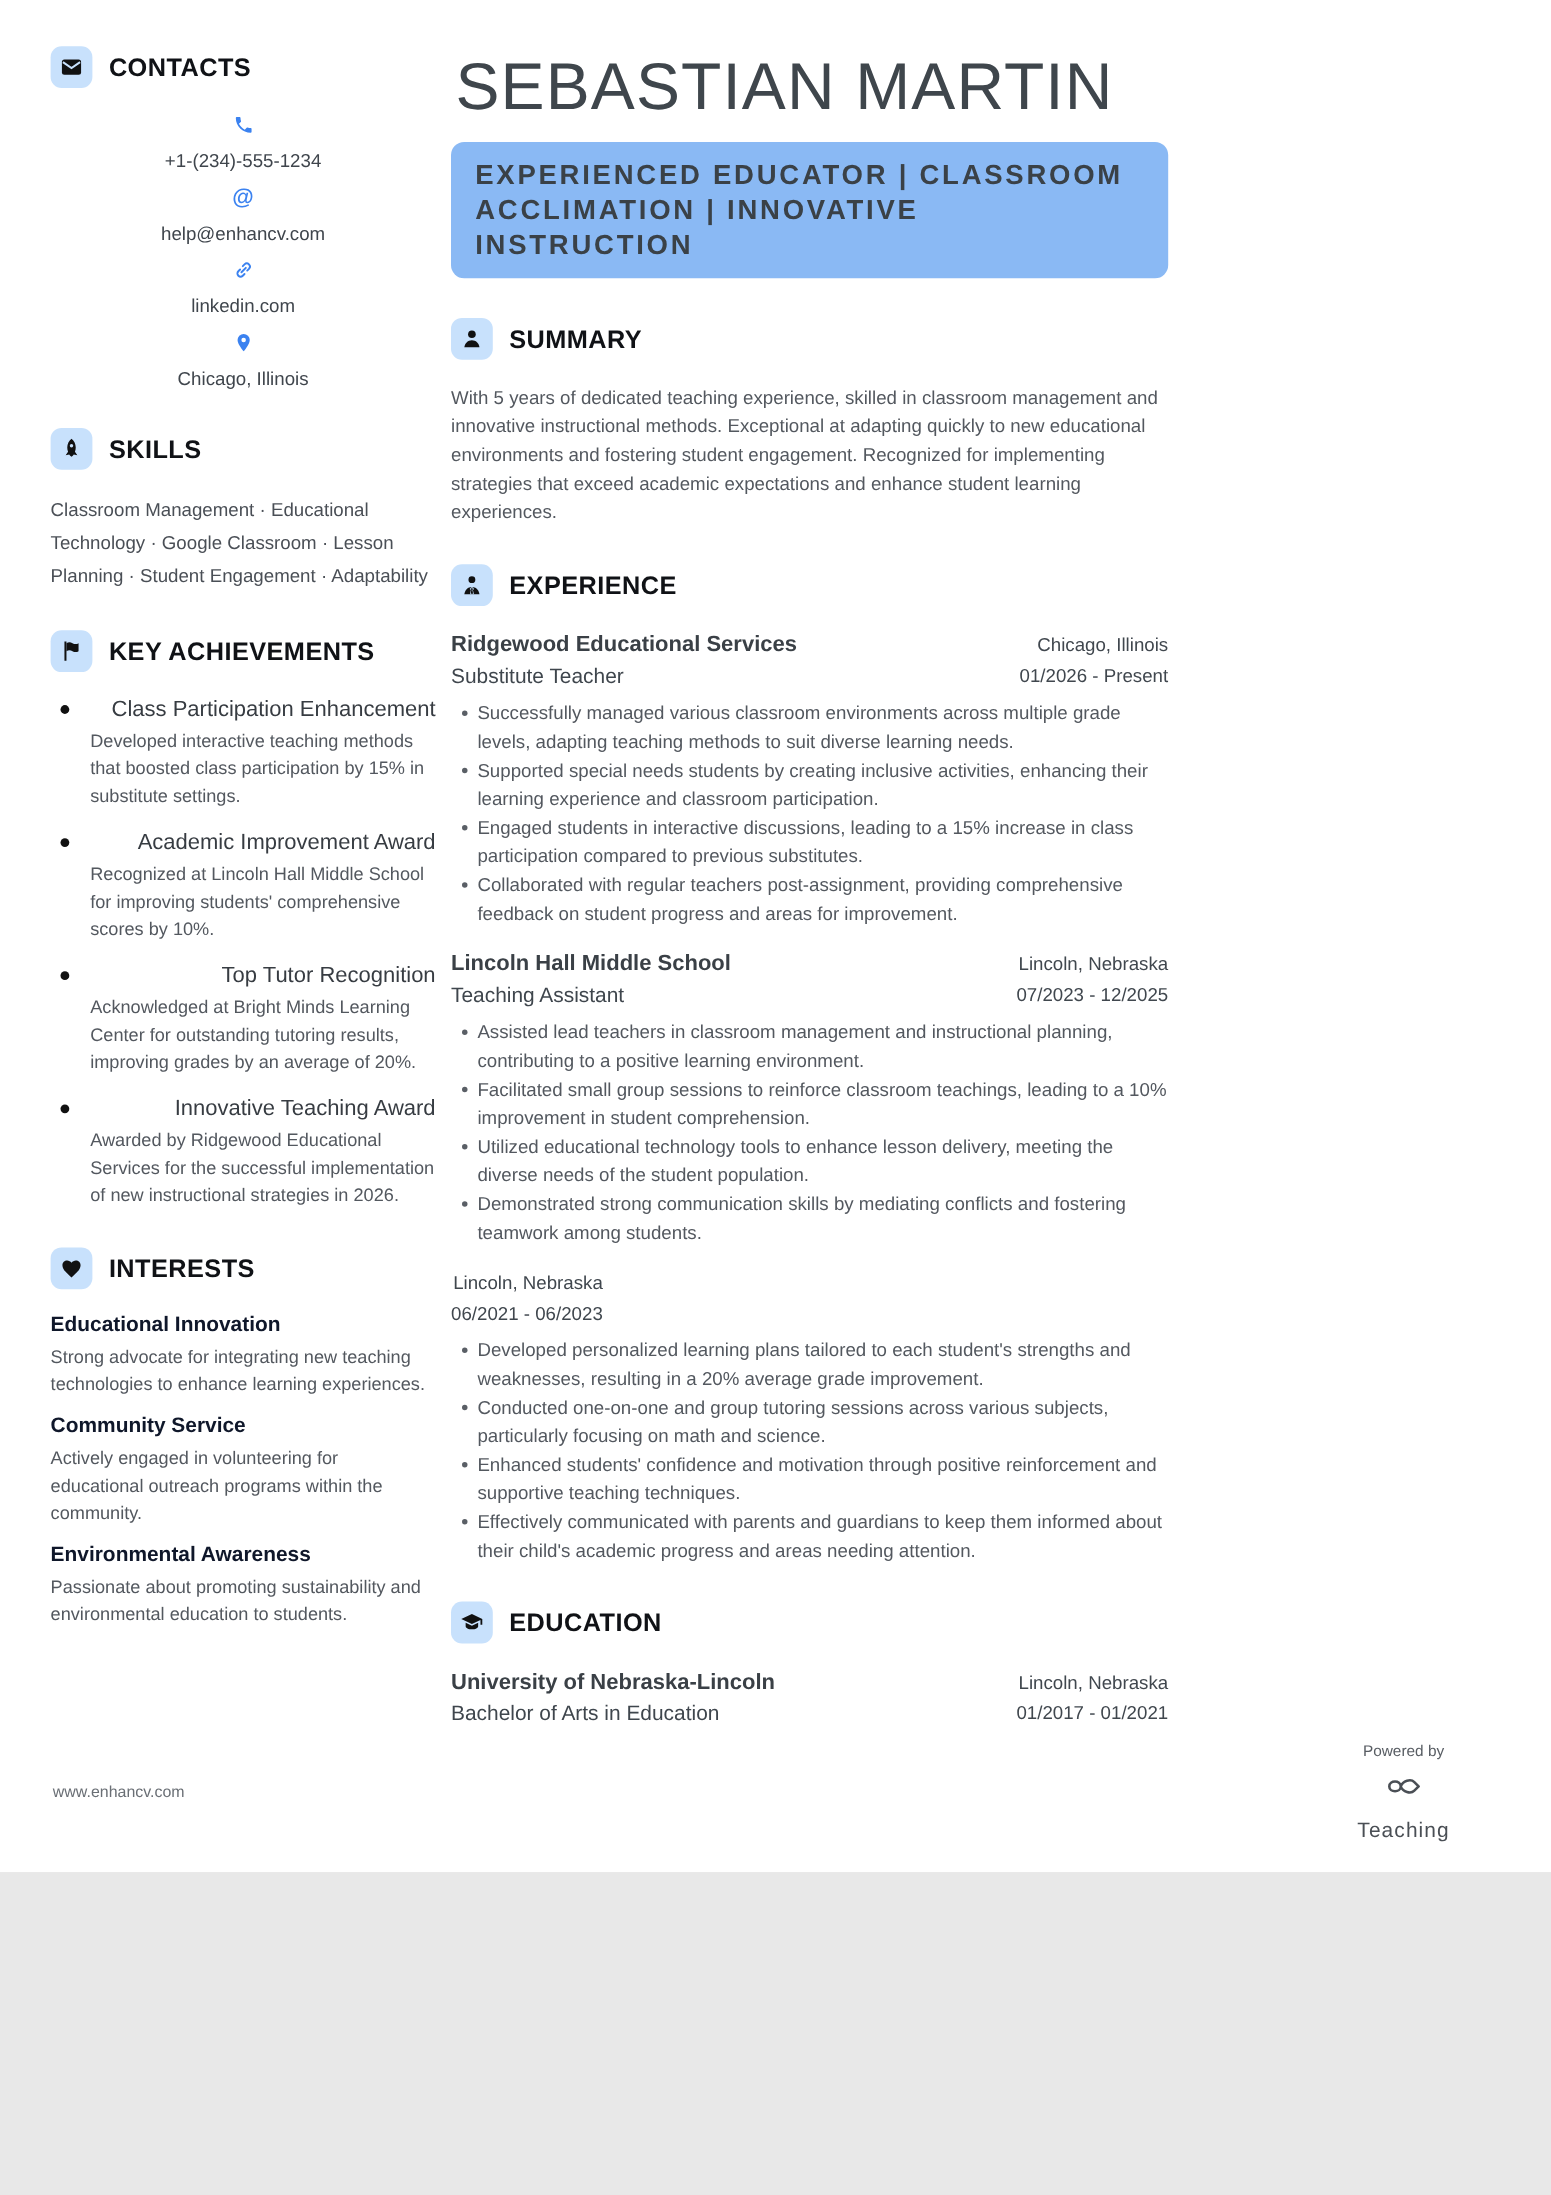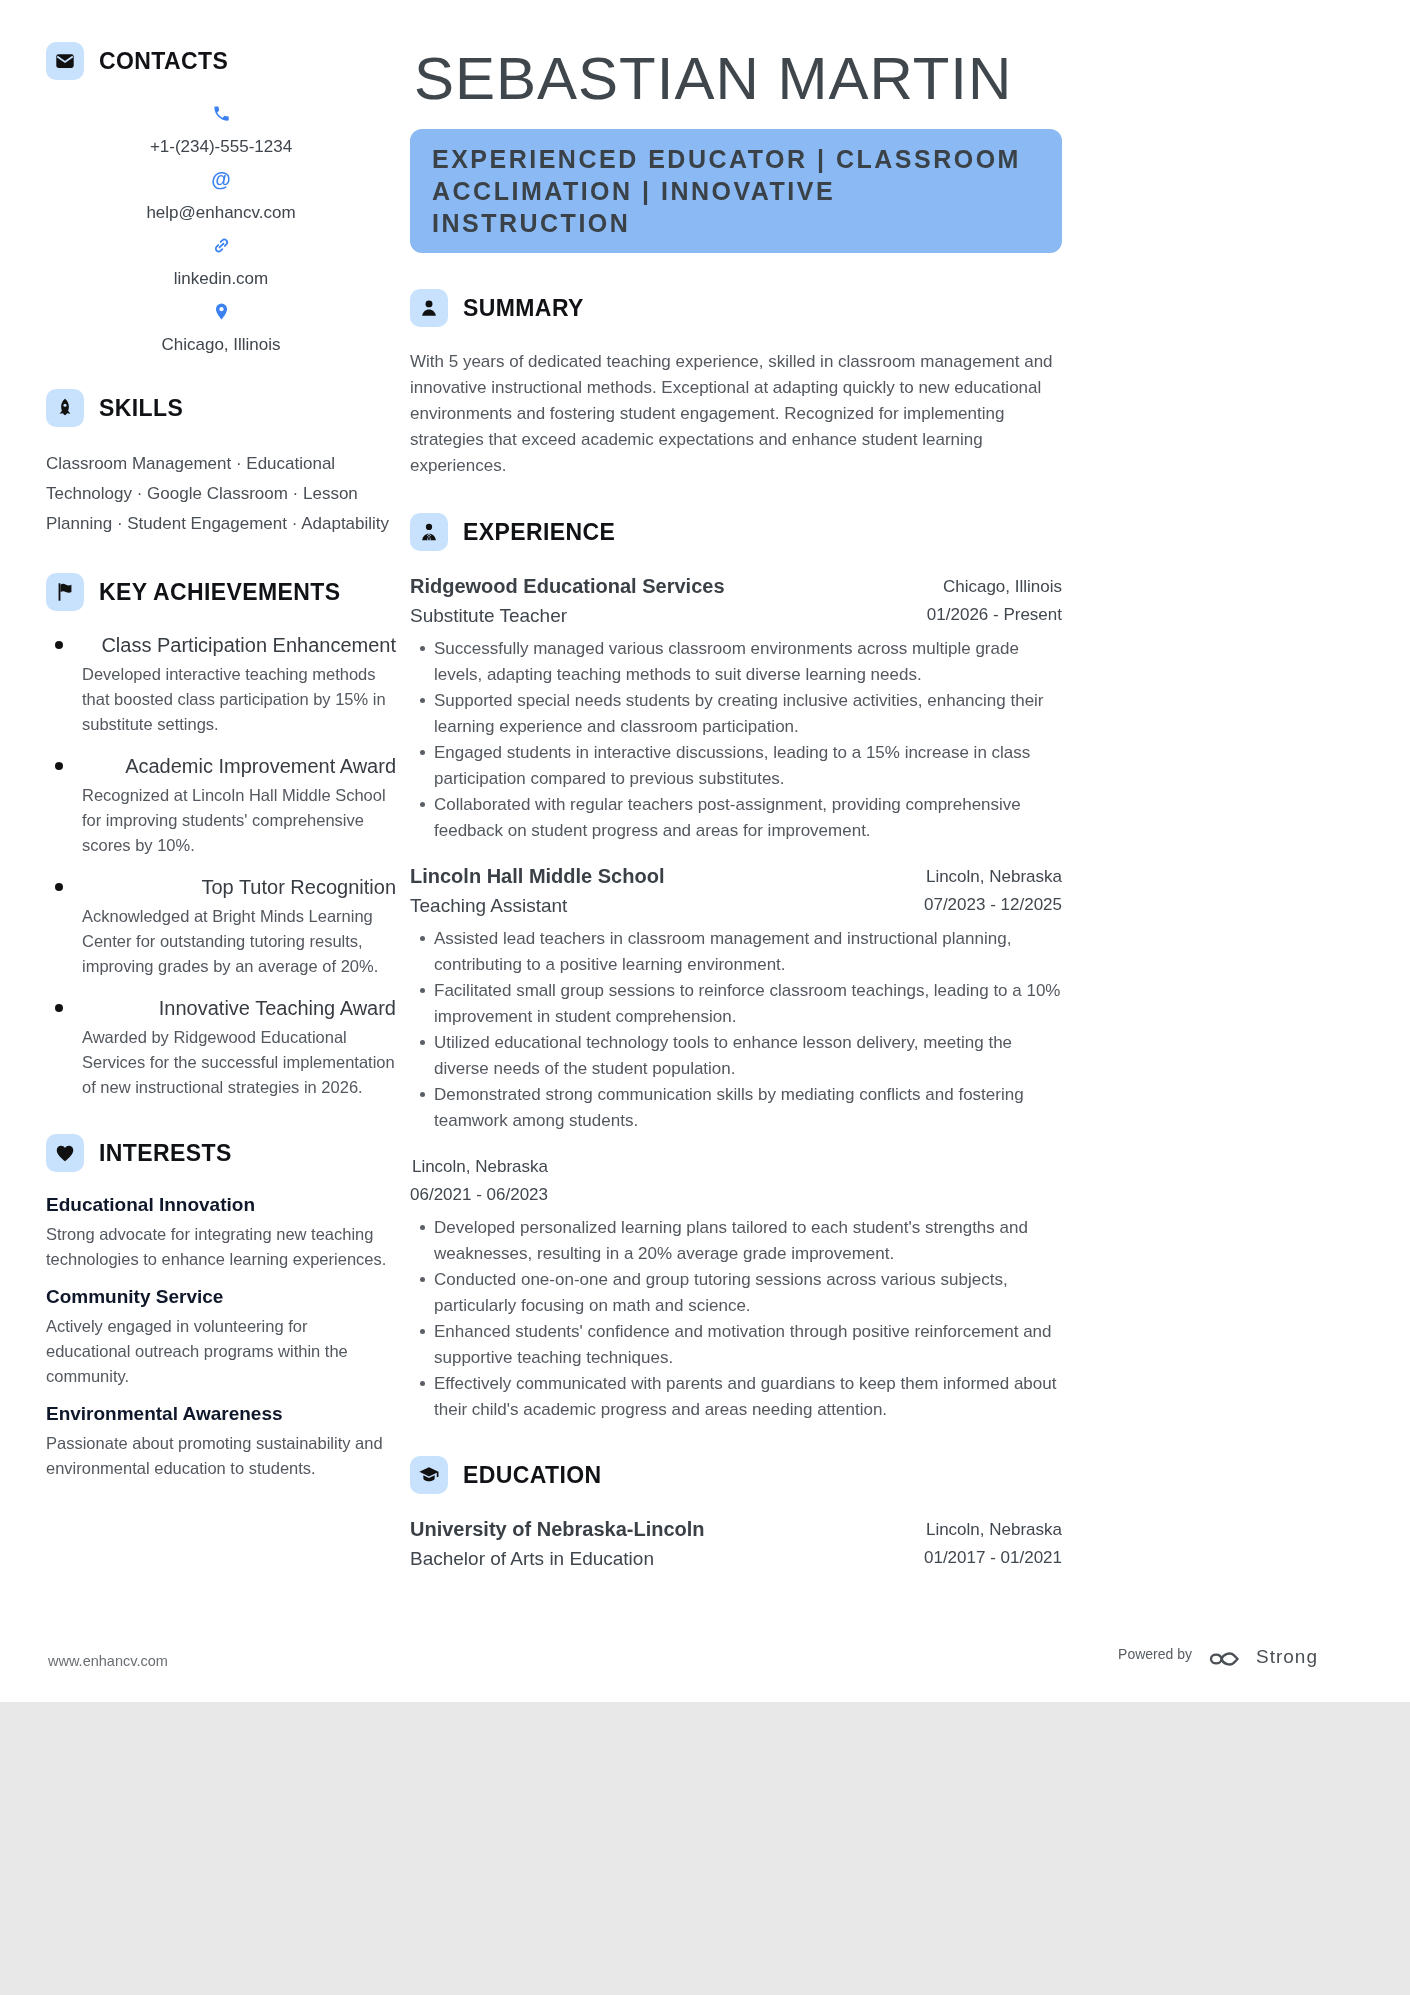--- a/index.html
+++ b/index.html
@@ -94,21 +94,21 @@
   .bullets li::before{
     content:"";position:absolute;left:10px;top:10px;width:5px;height:5px;border-radius:50%;background:#5a5f66;
   }
 
   
   .footer{
     position:absolute;left:48px;right:92px;bottom:26px;
     display:flex;justify-content:space-between;align-items:center;margin-top:43px;
   }
   .site{font-size:14.5px;color:#6a6f75;}
-  .powered{display:flex;align-items:flex-start;gap:12px;}
+  .powered{display:flex;align-items:center;gap:12px;flex-direction:column;}
   .powered-label{font-size:14px;color:#585d63;}
   .brand-name{font-size:19px;color:#4a4f55;letter-spacing:1px;}
 </style>
 </head>
 <body>
 
 <div class="page">
   <div class="columns">
 
     <aside class="left">
@@ -357,16 +357,16 @@
 
   <div class="footer">
     <span class="site">www.enhancv.com</span>
     <span class="powered">
       <span class="powered-label">Powered by</span>
       <span>
         <svg width="40" height="26" viewBox="0 0 28 20" fill="none" stroke="#4a4f55" stroke-width="1.8" stroke-linejoin="round" stroke-linecap="round">
             <path d="M12 10 C12 5.5 4 5.5 4 10 C4 14.5 12 14.5 12 10 C13.5 6 19 4.5 21.5 7 L24.5 10 L21.5 13 C19 15.5 13.5 14 12 10 Z"></path>
           </svg>
       </span>
-      <span class="brand-name">Strong</span>
+      <span class="brand-name">Teaching</span>
     </span>
   </div>
 </div>
 
 </body></html>

